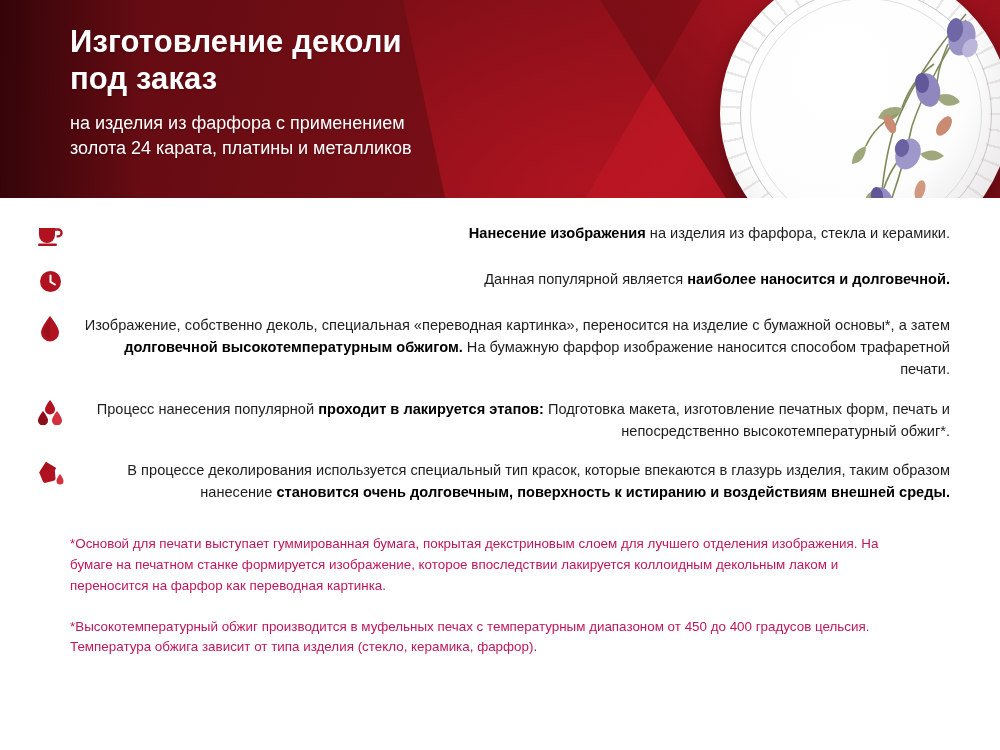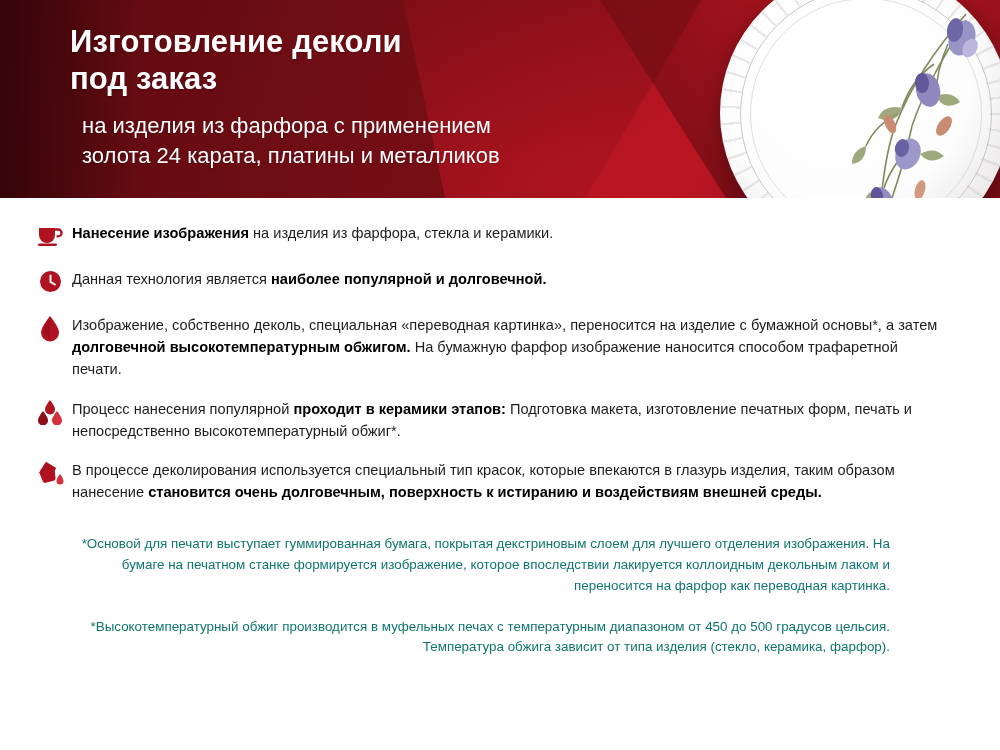--- a/index.html
+++ b/index.html
@@ -118,24 +118,24 @@
     font-size: 31px;
     font-weight: bold;
     line-height: 1.18;
     letter-spacing: 0.1px;
     margin: 0 0 14px 0;
     white-space: pre-line;
     text-shadow: 0 1px 2px rgba(0,0,0,0.25);
   }
   .header-sub {
     color: #ffffff;
-    font-size: 22px;
+    font-size: 18px;
     font-weight: normal;
     line-height: 1.36;
-    margin: 12px;
+    margin: 0;
     white-space: pre-line;
     text-shadow: 0 1px 2px rgba(0,0,0,0.2);
   }
 
   
   .content {
     position: relative;
     padding: 24px 50px 0 28px;
   }
   .bullets {
@@ -156,34 +156,34 @@
     align-items: flex-start;
     justify-content: center;
     padding-top: 1px;
   }
   .bullet-text {
     flex: 1 1 auto;
     font-size: 14.6px;
     line-height: 1.5;
     color: #1d1d1d;
     padding-top: 1px;
+    text-align: right;
   }
   .bullet-text b { font-weight: bold; color: #000; }
 
   
   .footnotes {
     margin: 30px 0 0 0;
     padding: 0 60px 0 42px;
   }
   .footnote {
     font-size: 13.4px;
     line-height: 1.55;
-    color: #0f766e;
+    color: #be185d;
     margin-bottom: 20px;
-    text-align: right;
   }
   .footnote:last-child { margin-bottom: 0; }
 </style>
 </head>
 <body>
 
 <div class="header">
   <div class="header-bg-dark"></div>
   <div class="header-swoosh-a"></div>
   <div class="header-swoosh-b"></div>
@@ -255,54 +255,54 @@
       <span class="bullet-text"><b>Нанесение изображения</b><span> на изделия из фарфора, стекла и керамики.</span></span>
     </li>
 
     <li class="bullet">
       <span class="bullet-icon">
         <svg width="25" height="25" viewBox="0 0 25 25">
           <circle cx="12.5" cy="12.5" r="10.5" fill="#b01220"></circle>
           <path d="M12.5 6.5 v6.4 l4.4 2.6" fill="none" stroke="#ffffff" stroke-width="2" stroke-linecap="round"></path>
         </svg>
       </span>
-      <span class="bullet-text"><span>Данная технология является </span><b>наиболее популярной и долговечной.</b></span>
+      <span class="bullet-text"><span>Данная популярной является </span><b>наиболее наносится и долговечной.</b></span>
     </li>
 
     <li class="bullet">
       <span class="bullet-icon">
         <svg width="22" height="27" viewBox="0 0 22 27">
           <path d="M11 1 C11 1 2 12 2 17.5 A9 9 0 0 0 20 17.5 C20 12 11 1 11 1 z" fill="#b01220"></path>
           <path d="M11 4 C11 4 5 12 5 17 A6 6 0 0 0 11 23 z" fill="#8d0d18" opacity="0.55"></path>
         </svg>
       </span>
       <span class="bullet-text"><span>Изображение, собственно деколь, специальная «переводная картинка», переносится на изделие с бумажной основы*, а затем </span><b>долговечной высокотемпературным обжигом.</b><span> На бумажную фарфор изображение наносится способом трафаретной печати.</span></span>
     </li>
 
     <li class="bullet">
       <span class="bullet-icon">
         <svg width="28" height="26" viewBox="0 0 28 26">
           <path d="M14 1 C14 1 9 7 9 10.5 A5 5 0 0 0 19 10.5 C19 7 14 1 14 1 z" fill="#b01220"></path>
           <path d="M7 12 C7 12 2 18 2 21.5 A5 5 0 0 0 12 21.5 C12 18 7 12 7 12 z" fill="#8d0d18"></path>
           <path d="M21 12 C21 12 16 18 16 21.5 A5 5 0 0 0 26 21.5 C26 18 21 12 21 12 z" fill="#d4303d"></path>
         </svg>
       </span>
-      <span class="bullet-text"><span>Процесс нанесения популярной </span><b>проходит в керамики этапов:</b><span> Подготовка макета, изготовление печатных форм, печать и непосредственно высокотемпературный обжиг*.</span></span>
+      <span class="bullet-text"><span>Процесс нанесения популярной </span><b>проходит в лакируется этапов:</b><span> Подготовка макета, изготовление печатных форм, печать и непосредственно высокотемпературный обжиг*.</span></span>
     </li>
 
     <li class="bullet">
       <span class="bullet-icon">
         <svg width="28" height="27" viewBox="0 0 28 27">
           <path d="M3.5 9.5 L12 1.5 L20.5 10 L12 18.5 z" fill="#a8101c" transform="rotate(-14 12 10)"></path>
           <path d="M4 10 L20 10 L18.5 20 A2.5 2.5 0 0 1 16 22 H8 A2.5 2.5 0 0 1 5.5 20 z" fill="#b01220" transform="rotate(-14 12 15)"></path>
           <path d="M24 14 C24 14 20.5 18.5 20.5 21 A3.5 3.5 0 0 0 27.5 21 C27.5 18.5 24 14 24 14 z" fill="#d4303d"></path>
         </svg>
       </span>
       <span class="bullet-text"><span>В процессе деколирования используется специальный тип красок, которые впекаются в глазурь изделия, таким образом нанесение </span><b>становится очень долговечным, поверхность к истиранию и воздействиям внешней среды.</b></span>
     </li>
 
   </ul>
 
   <div class="footnotes">
     <p class="footnote">*Основой для печати выступает гуммированная бумага, покрытая декстриновым слоем для лучшего отделения изображения. На бумаге на печатном станке формируется изображение, которое впоследствии лакируется коллоидным декольным лаком и переносится на фарфор как переводная картинка.</p>
-    <p class="footnote">*Высокотемпературный обжиг производится в муфельных печах с температурным диапазоном от 450 до 500 градусов цельсия. Температура обжига зависит от типа изделия (стекло, керамика, фарфор).</p>
+    <p class="footnote">*Высокотемпературный обжиг производится в муфельных печах с температурным диапазоном от 450 до 400 градусов цельсия. Температура обжига зависит от типа изделия (стекло, керамика, фарфор).</p>
   </div>
 </div>
 
 </body></html>

